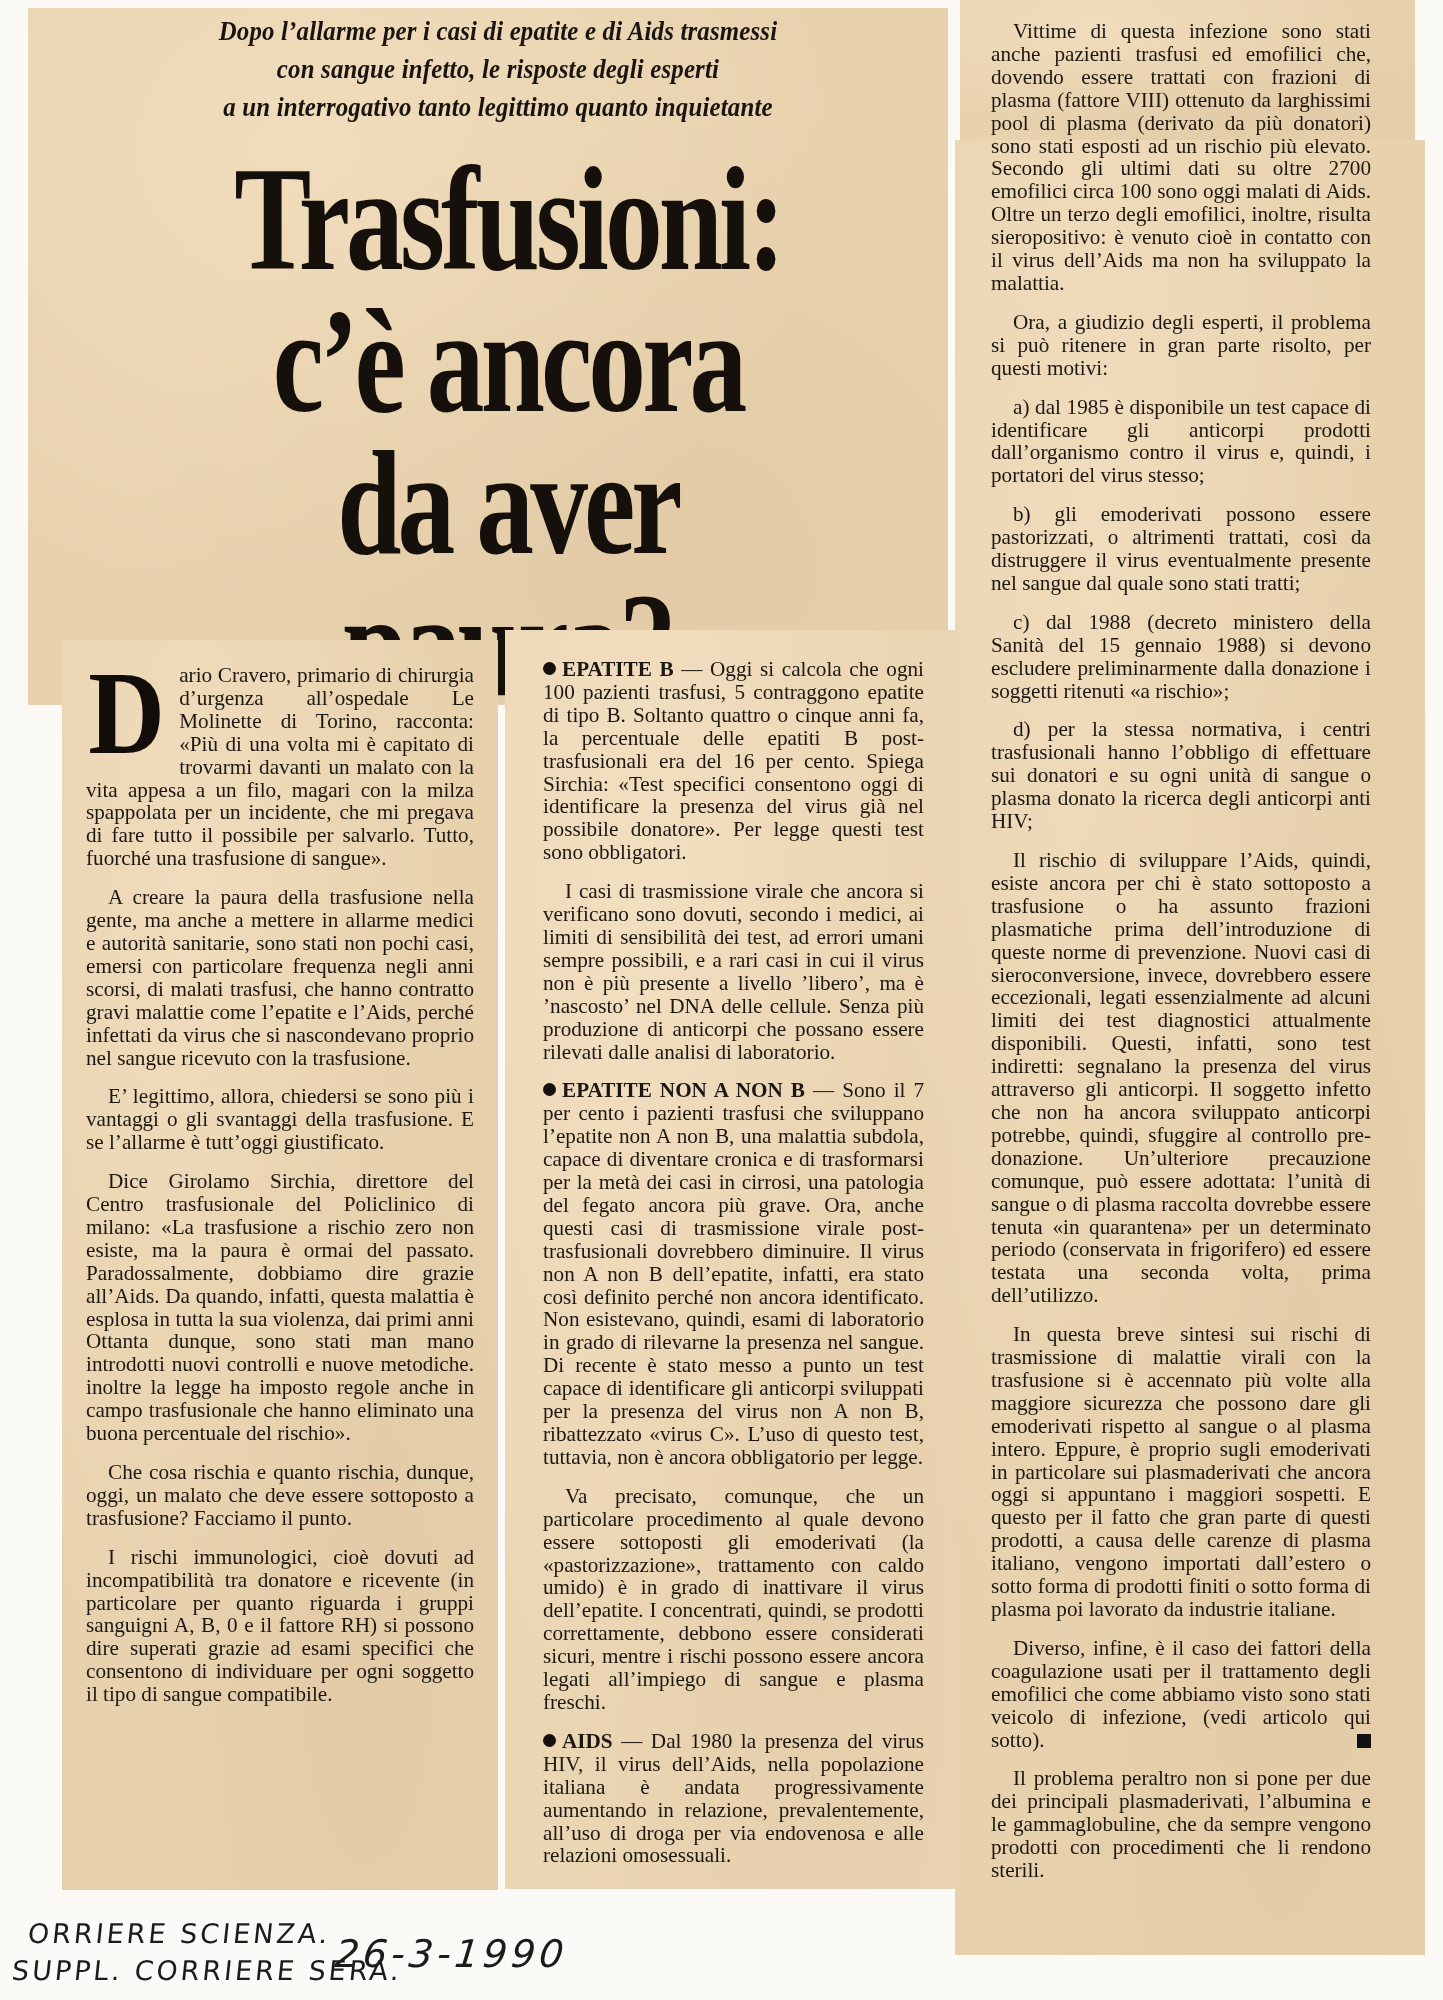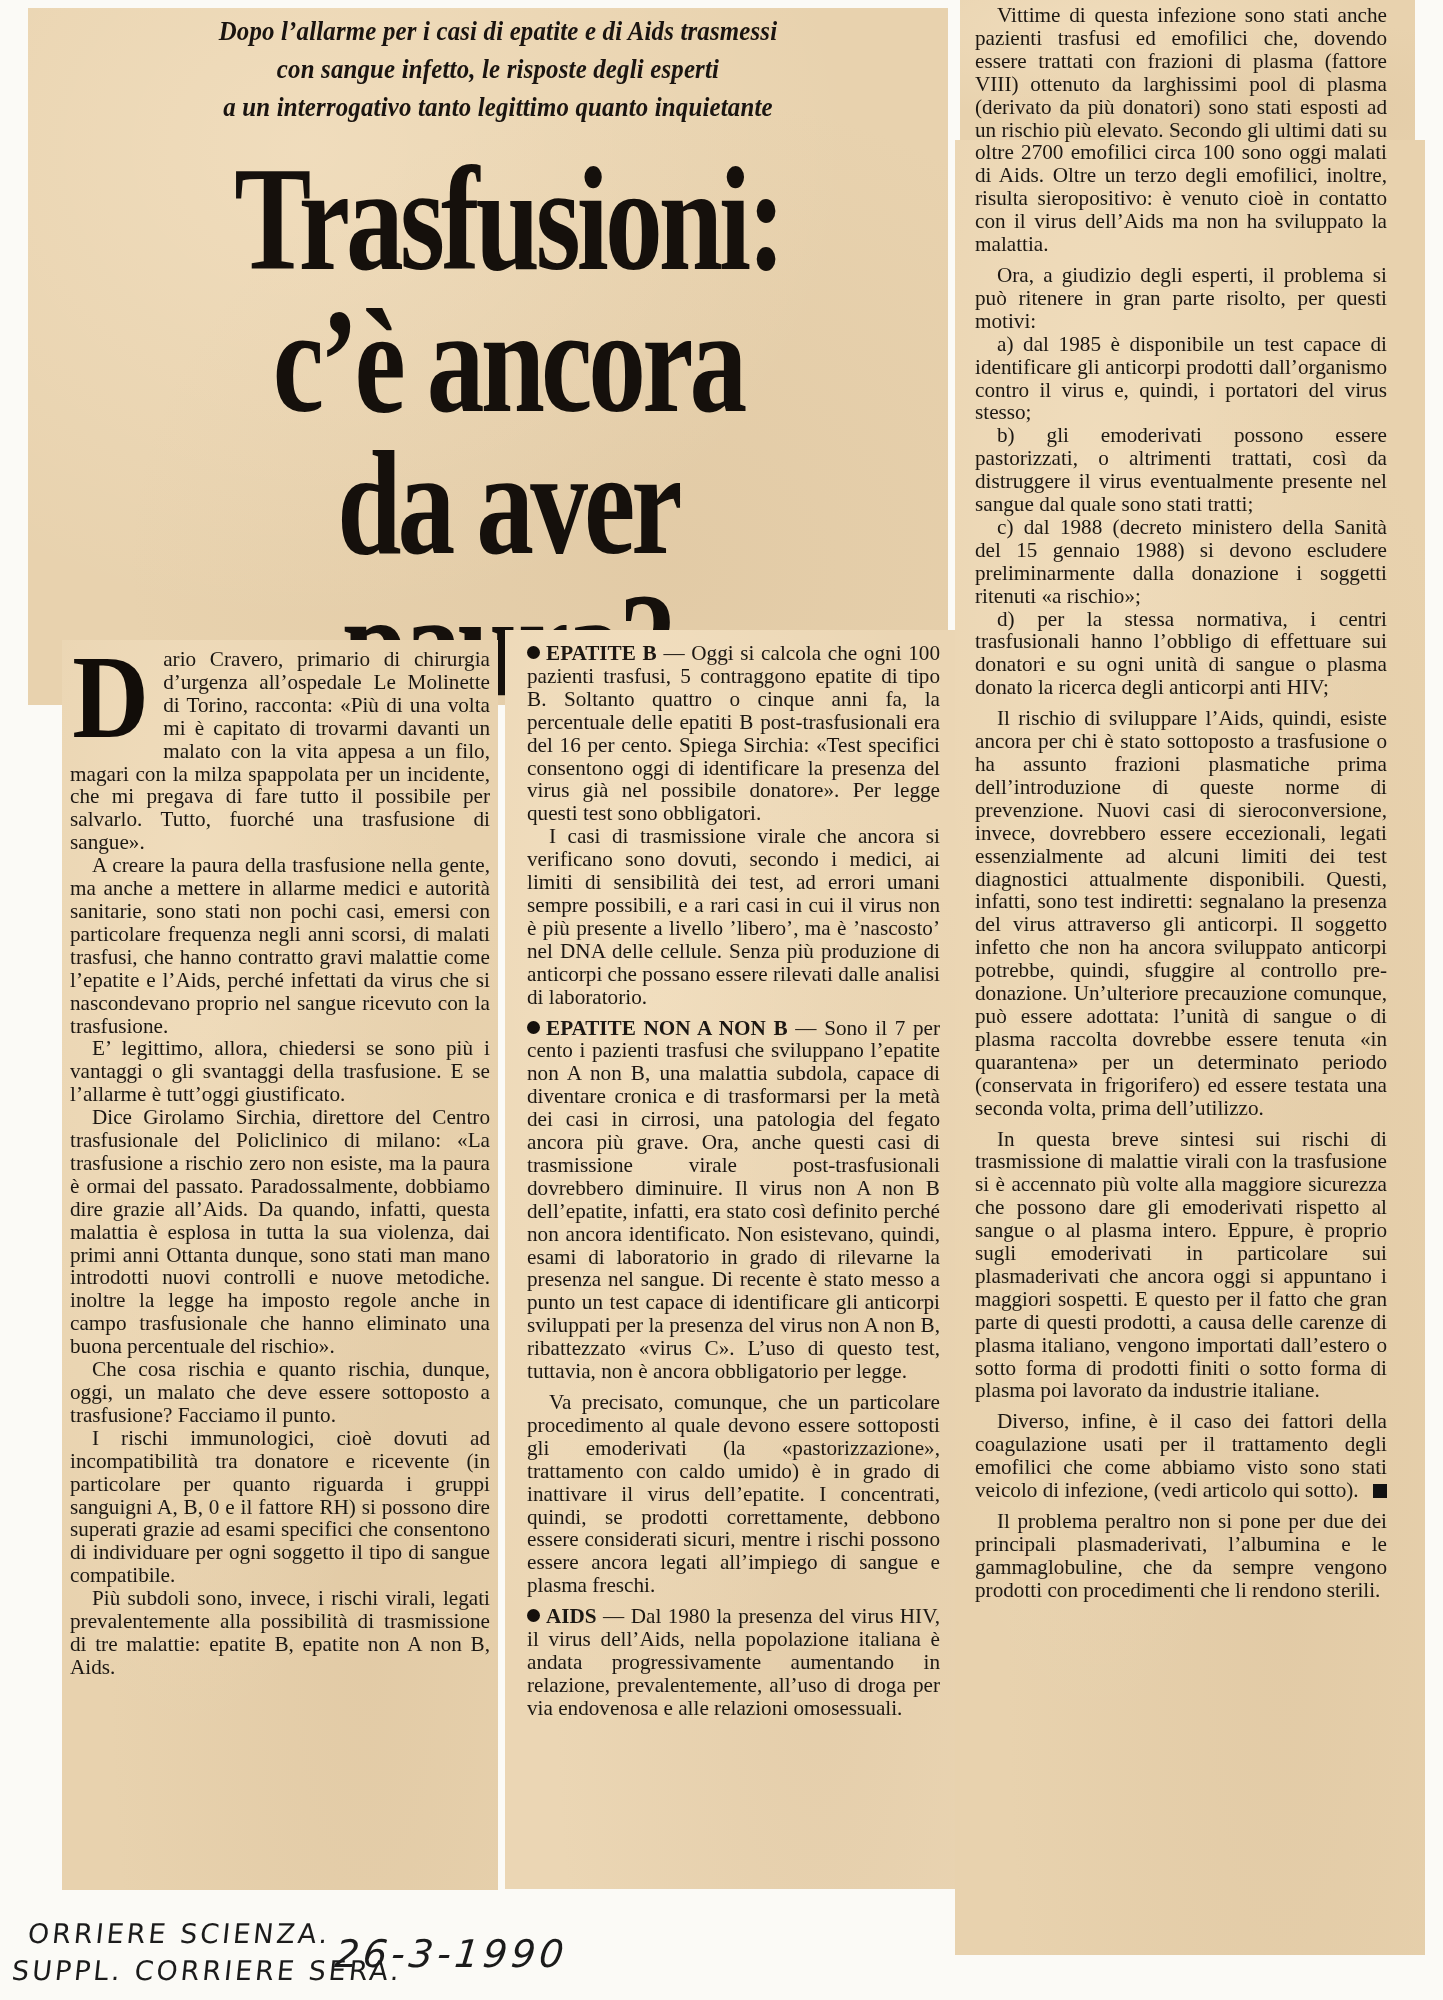--- a/index.html
+++ b/index.html
@@ -32,21 +32,21 @@
     text-align: center; font-weight: bold;
     font-family: "Liberation Serif", serif;
     font-size: 148px; line-height: 142px; letter-spacing: -5px;
     color: #15100c;
     transform: scaleX(0.78); transform-origin: center top;
   }
   .headline span { display: block; }
 
   
   .col { position: absolute; font-size: 21.2px; line-height: 22.9px; text-align: justify; hyphens: manual; }
-  .col p { margin: 0; text-indent: 22px; }
+  .col p { margin: 16px; text-indent: 22px; }
   .col p.gap { margin-top: 8px; }
   .col p.noindent { text-indent: 0; }
 
   #col1-clip { left: 62px; top: 640px; width: 436px; height: 1250px; }
   #col1 { left: 8px; top: 8px; width: 420px; }
   .dropcap {
     float: left; font-size: 118px; line-height: 92px; font-weight: bold;
     margin: 4px 10px 0 -2px; font-family: "Liberation Serif", serif; color: #120d09;
     transform: scaleX(0.9);
   }
@@ -87,21 +87,20 @@
 </div>
 
 <div id="col1-clip" class="clip">
   <div id="col1" class="col">
     <p class="noindent"><span class="dropcap">D</span><span>ario Cravero, primario di chirurgia d’urgenza all’ospedale Le Molinette di Torino, racconta: «Più di una volta mi è capitato di trovarmi davanti un malato con la vita appesa a un filo, magari con la milza spappolata per un incidente, che mi pregava di fare tutto il possibile per salvarlo. Tutto, fuorché una trasfusione di sangue».</span></p>
     <p>A creare la paura della trasfusione nella gente, ma anche a mettere in allarme medici e autorità sanitarie, sono stati non pochi casi, emersi con particolare frequenza negli anni scorsi, di malati trasfusi, che hanno contratto gravi malattie come l’epatite e l’Aids, perché infettati da virus che si nascondevano proprio nel sangue ricevuto con la trasfusione.</p>
     <p>E’ legittimo, allora, chiedersi se sono più i vantaggi o gli svantaggi della trasfusione. E se l’allarme è tutt’oggi giustificato.</p>
     <p>Dice Girolamo Sirchia, direttore del Centro trasfusionale del Policlinico di milano: «La trasfusione a rischio zero non esiste, ma la paura è ormai del passato. Paradossalmente, dobbiamo dire grazie all’Aids. Da quando, infatti, questa malattia è esplosa in tutta la sua violenza, dai primi anni Ottanta dunque, sono stati man mano introdotti nuovi controlli e nuove metodiche. inoltre la legge ha imposto regole anche in campo trasfusionale che hanno eliminato una buona percentuale del rischio».</p>
     <p>Che cosa rischia e quanto rischia, dunque, oggi, un malato che deve essere sottoposto a trasfusione? Facciamo il punto.</p>
     <p>I rischi immunologici, cioè dovuti ad incompatibilità tra donatore e ricevente (in particolare per quanto riguarda i gruppi sanguigni A, B, 0 e il fattore RH) si possono dire superati grazie ad esami specifici che consentono di individuare per ogni soggetto il tipo di sangue compatibile.</p>
-    <p>Più subdoli sono, invece, i rischi virali, legati prevalentemente alla possibilità di trasmissione di tre malattie: epatite B, epatite non A non B, Aids.</p>
   </div>
 </div>
 
 <div id="col2-clip" class="clip light">
   <div id="col2" class="col">
     <p class="noindent"><span class="dot"></span><span class="bullet-head">EPATITE B</span> <span>—</span> <span>Oggi si calcola che ogni 100 pazienti trasfusi, 5 contraggono epatite di tipo B. Soltanto quattro o cinque anni fa, la percentuale delle epatiti B post-trasfusionali era del 16 per cento. Spiega Sirchia: «Test specifici consentono oggi di identificare la presenza del virus già nel possibile donatore». Per legge questi test sono obbligatori.</span></p>
     <p>I casi di trasmissione virale che ancora si verificano sono dovuti, secondo i medici, ai limiti di sensibilità dei test, ad errori umani sempre possibili, e a rari casi in cui il virus non è più presente a livello ’libero’, ma è ’nascosto’ nel DNA delle cellule. Senza più produzione di anticorpi che possano essere rilevati dalle analisi di laboratorio.</p>
     <p class="noindent gap"><span class="dot"></span><span class="bullet-head">EPATITE NON A NON B</span> <span>—</span> <span>Sono il 7 per cento i pazienti trasfusi che sviluppano l’epatite non A non B, una malattia subdola, capace di diventare cronica e di trasformarsi per la metà dei casi in cirrosi, una patologia del fegato ancora più grave. Ora, anche questi casi di trasmissione virale post-trasfusionali dovrebbero diminuire. Il virus non A non B dell’epatite, infatti, era stato così definito perché non ancora identificato. Non esistevano, quindi, esami di laboratorio in grado di rilevarne la presenza nel sangue. Di recente è stato messo a punto un test capace di identificare gli anticorpi sviluppati per la presenza del virus non A non B, ribattezzato «virus C». L’uso di questo test, tuttavia, non è ancora obbligatorio per legge.</span></p>
     <p class="gap">Va precisato, comunque, che un particolare procedimento al quale devono essere sottoposti gli emoderivati (la «pastorizzazione», trattamento con caldo umido) è in grado di inattivare il virus dell’epatite. I concentrati, quindi, se prodotti correttamente, debbono essere considerati sicuri, mentre i rischi possono essere ancora legati all’impiego di sangue e plasma freschi.</p>
     <p class="noindent gap"><span class="dot"></span><span class="bullet-head">AIDS</span> <span>—</span> <span>Dal 1980 la presenza del virus HIV, il virus dell’Aids, nella popolazione italiana è andata progressivamente aumentando in relazione, prevalentemente, all’uso di droga per via endovenosa e alle relazioni omosessuali.</span></p>

